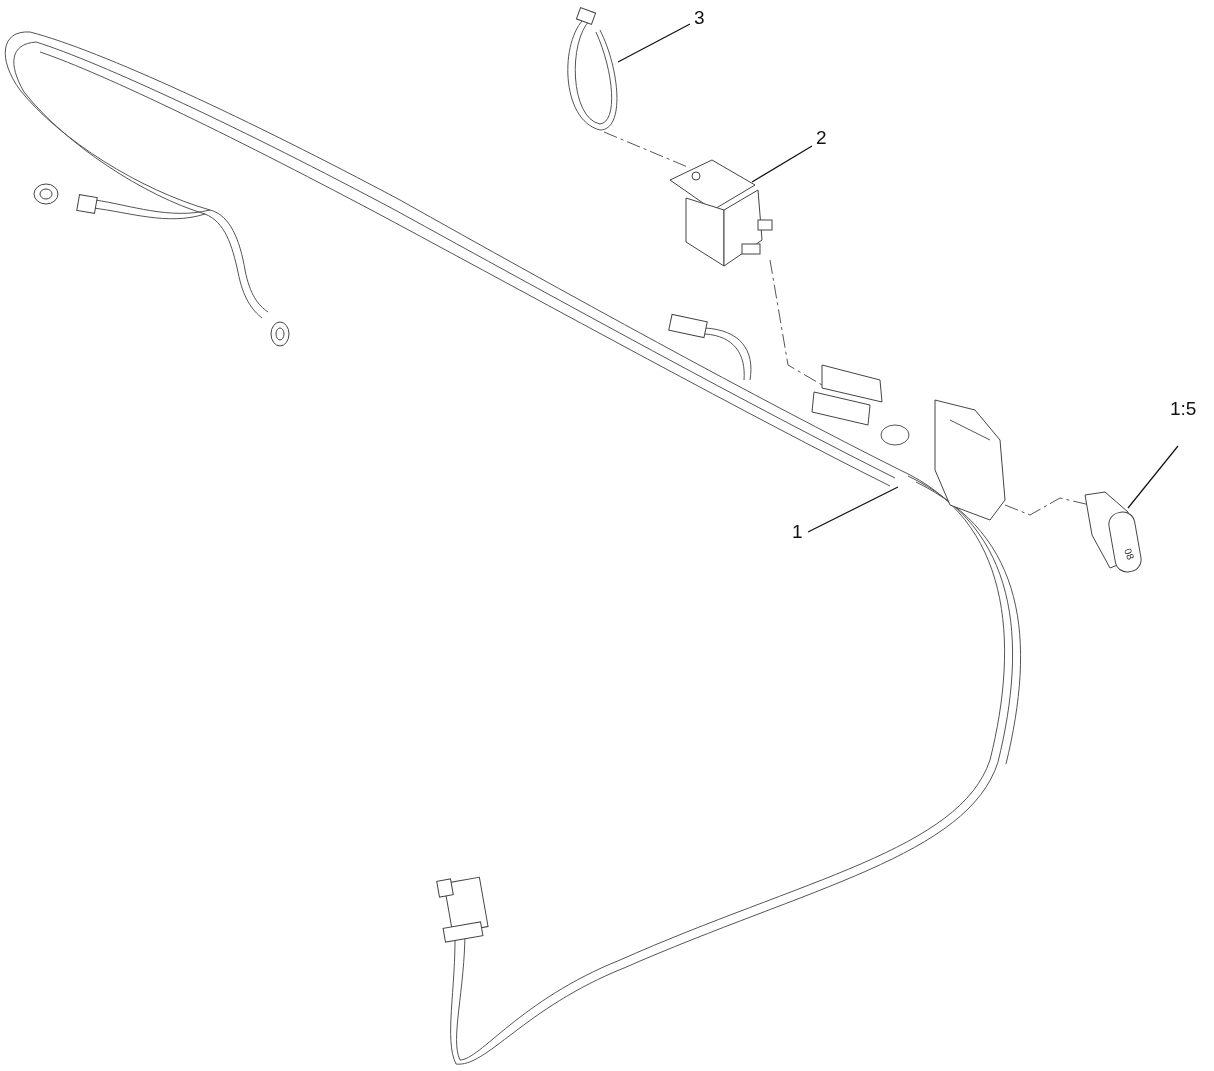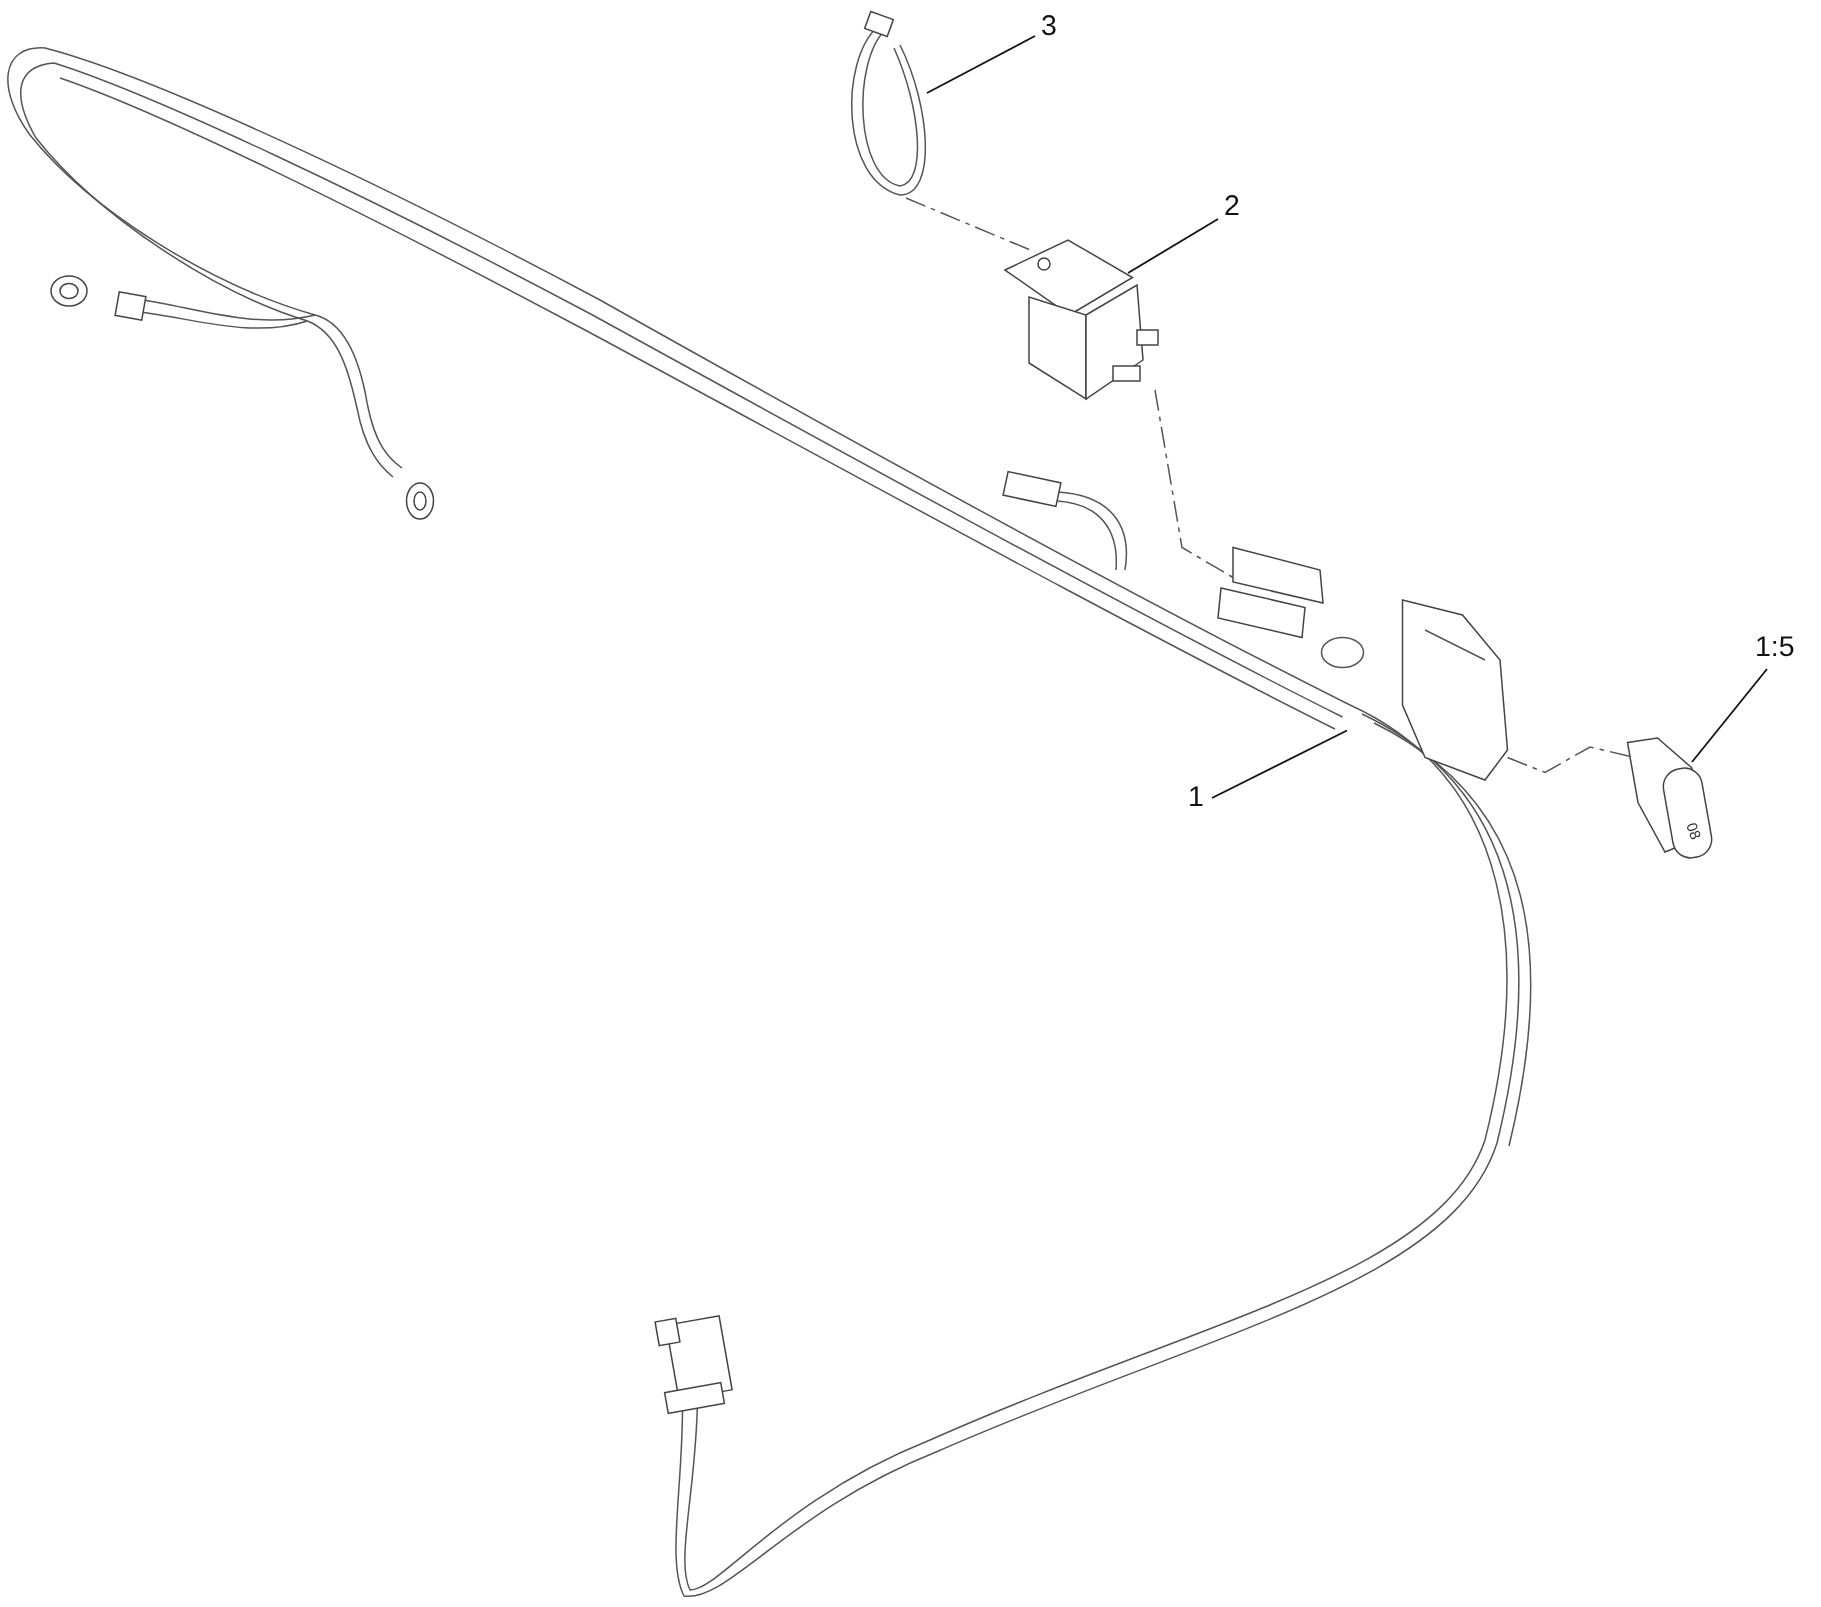--- a/index.html
+++ b/index.html
@@ -89,13 +89,13 @@
   <line class="leader" x1="808" y1="532" x2="898" y2="487"></line>
   <line class="leader" x1="812" y1="146" x2="752" y2="182"></line>
   <line class="leader" x1="690" y1="24" x2="618" y2="62"></line>
   <line class="leader" x1="1178" y1="446" x2="1128" y2="508"></line>
   <text x="1124" y="550" font-size="10" transform="rotate(70 1124 550)" fill="#333">08</text>
 </svg>
 
 <div class="callout" style="left:792px;top:522px;">1</div>
 <div class="callout" style="left:816px;top:128px;">2</div>
 <div class="callout" style="left:694px;top:8px;">3</div>
-<div class="callout" style="left:1170px;top:422px;">1:5</div>
+<div class="callout" style="left:1170px;top:399px;">1:5</div>
 
 </body></html>

